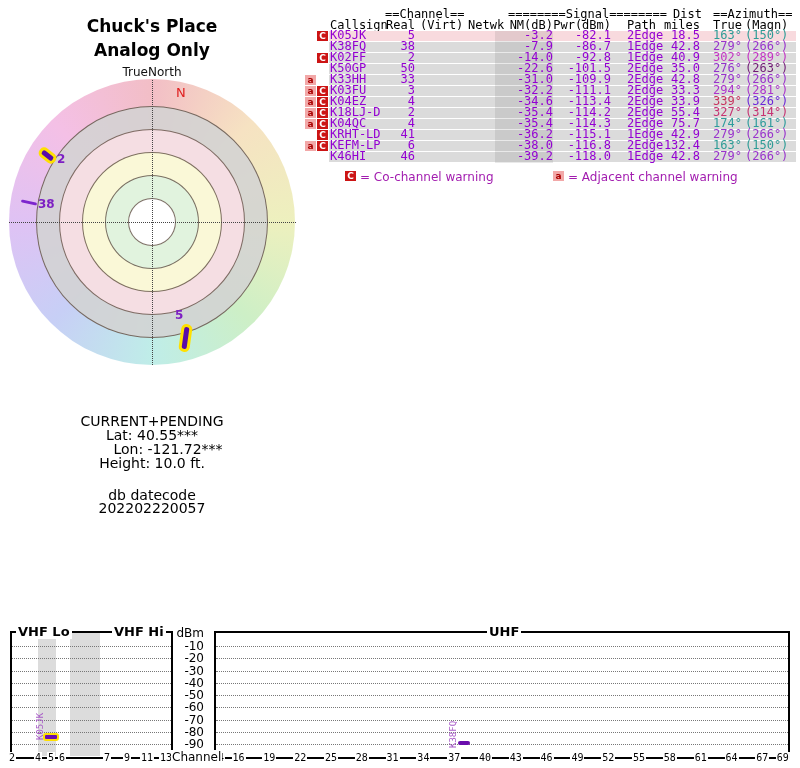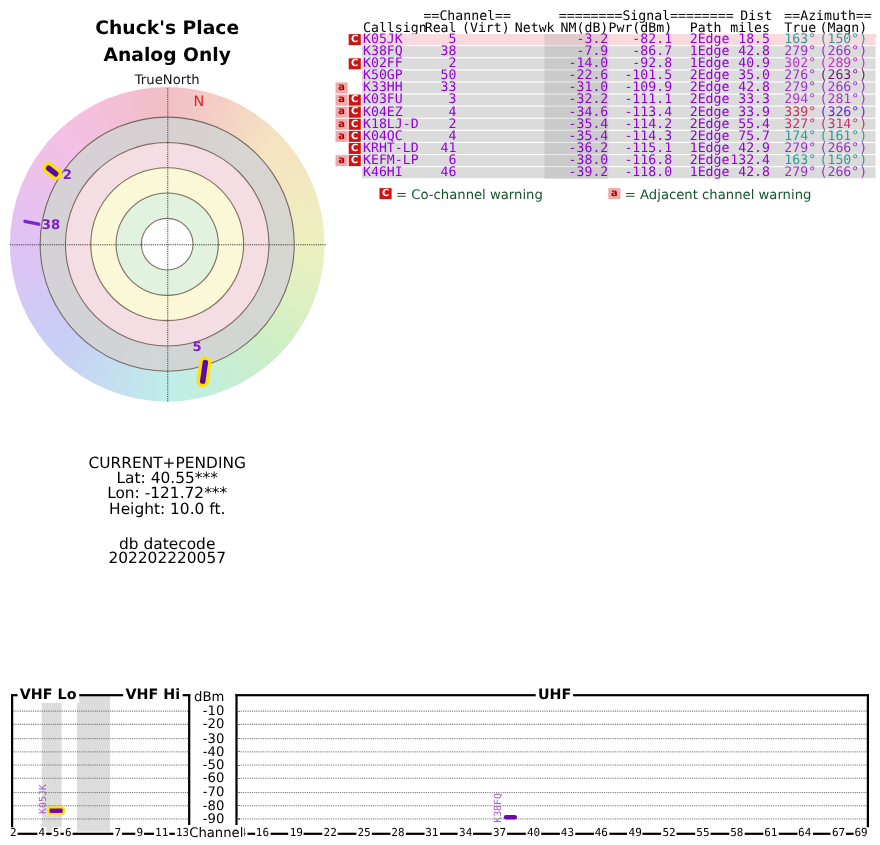--- a/index.html
+++ b/index.html
@@ -51,29 +51,29 @@
   .nmband{left:495px;top:31px;width:58px;height:132px;background:rgba(100,100,100,0.14);z-index:2;}
   .cell{z-index:3;color:#9400D3;}
   .c-callsign{left:330px;} .c-real{left:375px;width:40px;text-align:right;}
   .c-nm{left:495px;width:58px;text-align:right;} .c-pwr{left:553px;width:58px;text-align:right;}
   .c-path{left:627px;} .c-miles{left:655px;width:45px;text-align:right;}
   .c-true{left:713px;} .c-magn{left:745px;}
   .wicon{width:11px;height:10px;font-size:9px;font-weight:bold;text-align:center;
          line-height:10px;z-index:3;font-family:"DejaVu Sans",sans-serif;}
   .icon-c{left:317px;background:#CC1414;color:#fff;}
   .icon-a{left:305px;background:#F2A8A8;color:#AA0000;}
-  .legend-text{top:170px;font-size:12px;color:#14532d;}
+  .legend-text{top:170px;font-size:12px;color:#a21caf;}
   .lg-co-icon{left:345px;top:171px;}
   .lg-co-text{left:360px;}
   .lg-adj-icon{left:553px;top:171px;}
   .lg-adj-text{left:568px;}
   
   .crit{left:0;width:304px;text-align:center;font-size:14px;}
   .crit-head{top:389px;font-weight:bold;text-decoration:underline;}
-  .crit-mode{top:413px;} .crit-lat{top:427px;} .crit-lon{top:441px;} .crit-height{top:455px;}
+  .crit-mode{top:413px;} .crit-lat{top:427px;} .crit-lon{top:441px;margin-left:16px;} .crit-height{top:455px;}
   .crit-db1{top:487px;} .crit-db2{top:500px;}
   .sitelink{left:0;top:590px;width:304px;text-align:center;font-size:14px;
             color:#0000EE;text-decoration:underline;cursor:pointer;}
   
   .panel{border:2px solid #000;border-bottom:none;box-sizing:border-box;background:transparent;z-index:2;}
   .vhf-panel{left:10px;top:631px;width:163px;height:126px;}
   .uhf-panel{left:214px;top:631px;width:576px;height:126px;}
   .band{background:#DCDCDC;top:633px;height:123px;z-index:0;}
   .band1{left:38px;width:18px;} .band2{left:70px;width:30px;}
   .gridline{border-top:1px dotted #777;height:0;z-index:1;}

